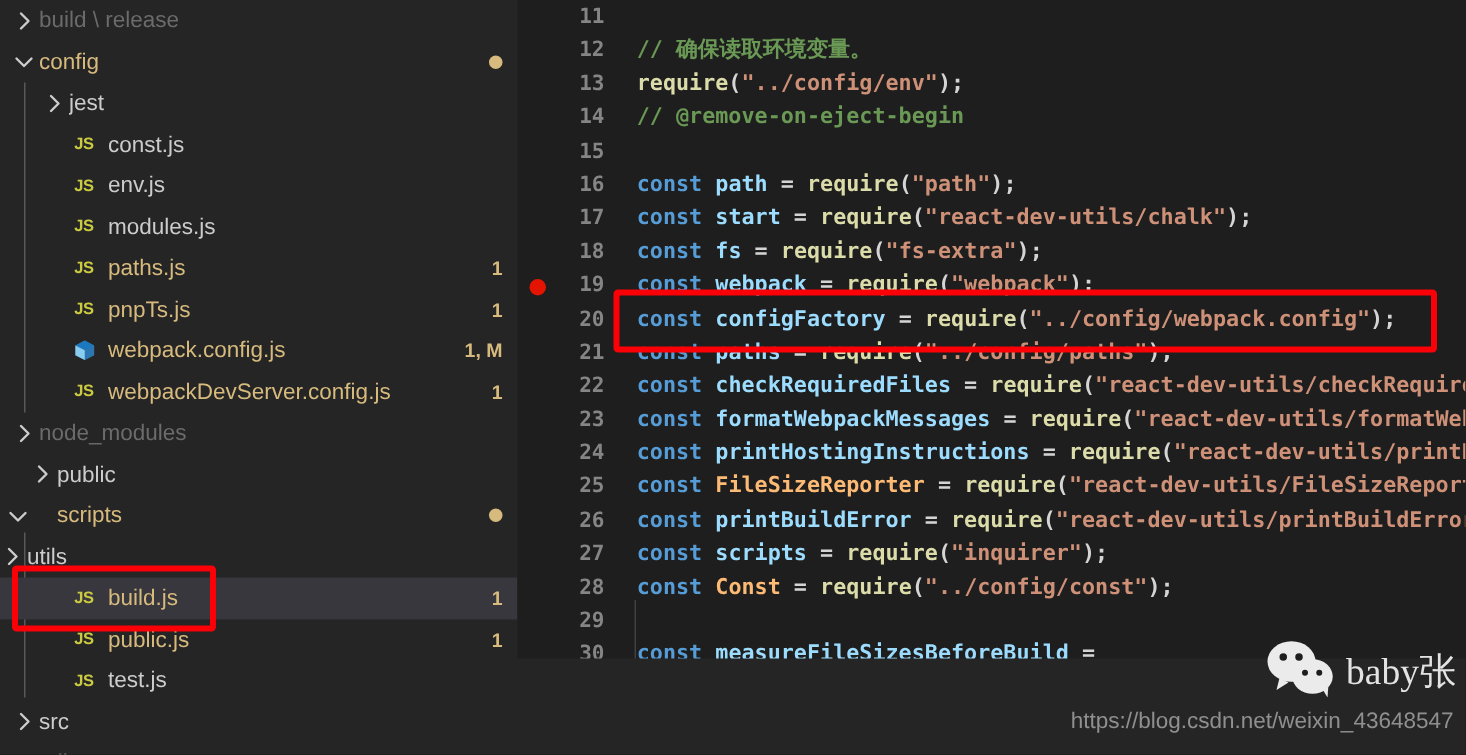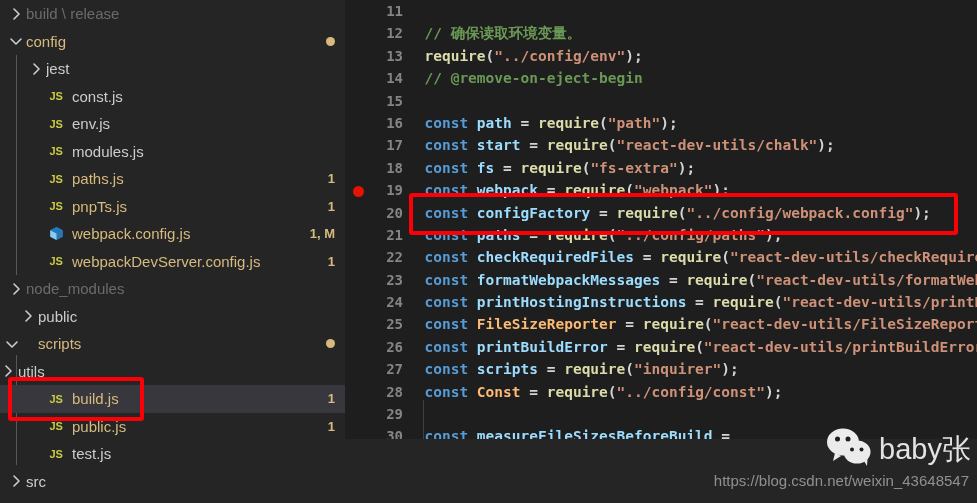--- a/index.html
+++ b/index.html
@@ -163,23 +163,23 @@
     display: flex;
     flex-direction: column;
     align-items: flex-end;
   }
   .wm-row {
     display: flex;
     align-items: center;
     opacity: 0.93;
   }
   .wm-name {
-    font-size: 29px;
+    font-size: 25px;
     color: #f2f2f2;
-    font-family: Liberation Sans, sans-serif;
+    font-family: Liberation Serif, serif;
     letter-spacing: 0px;
     line-height: 1;
   }
   .wm-url {
     font-size: 15px;
     color: #b9b9b9;
     opacity: 0.72;
     font-family: "Liberation Sans", sans-serif;
     margin-top: 2px;
     margin-right: 2px;

